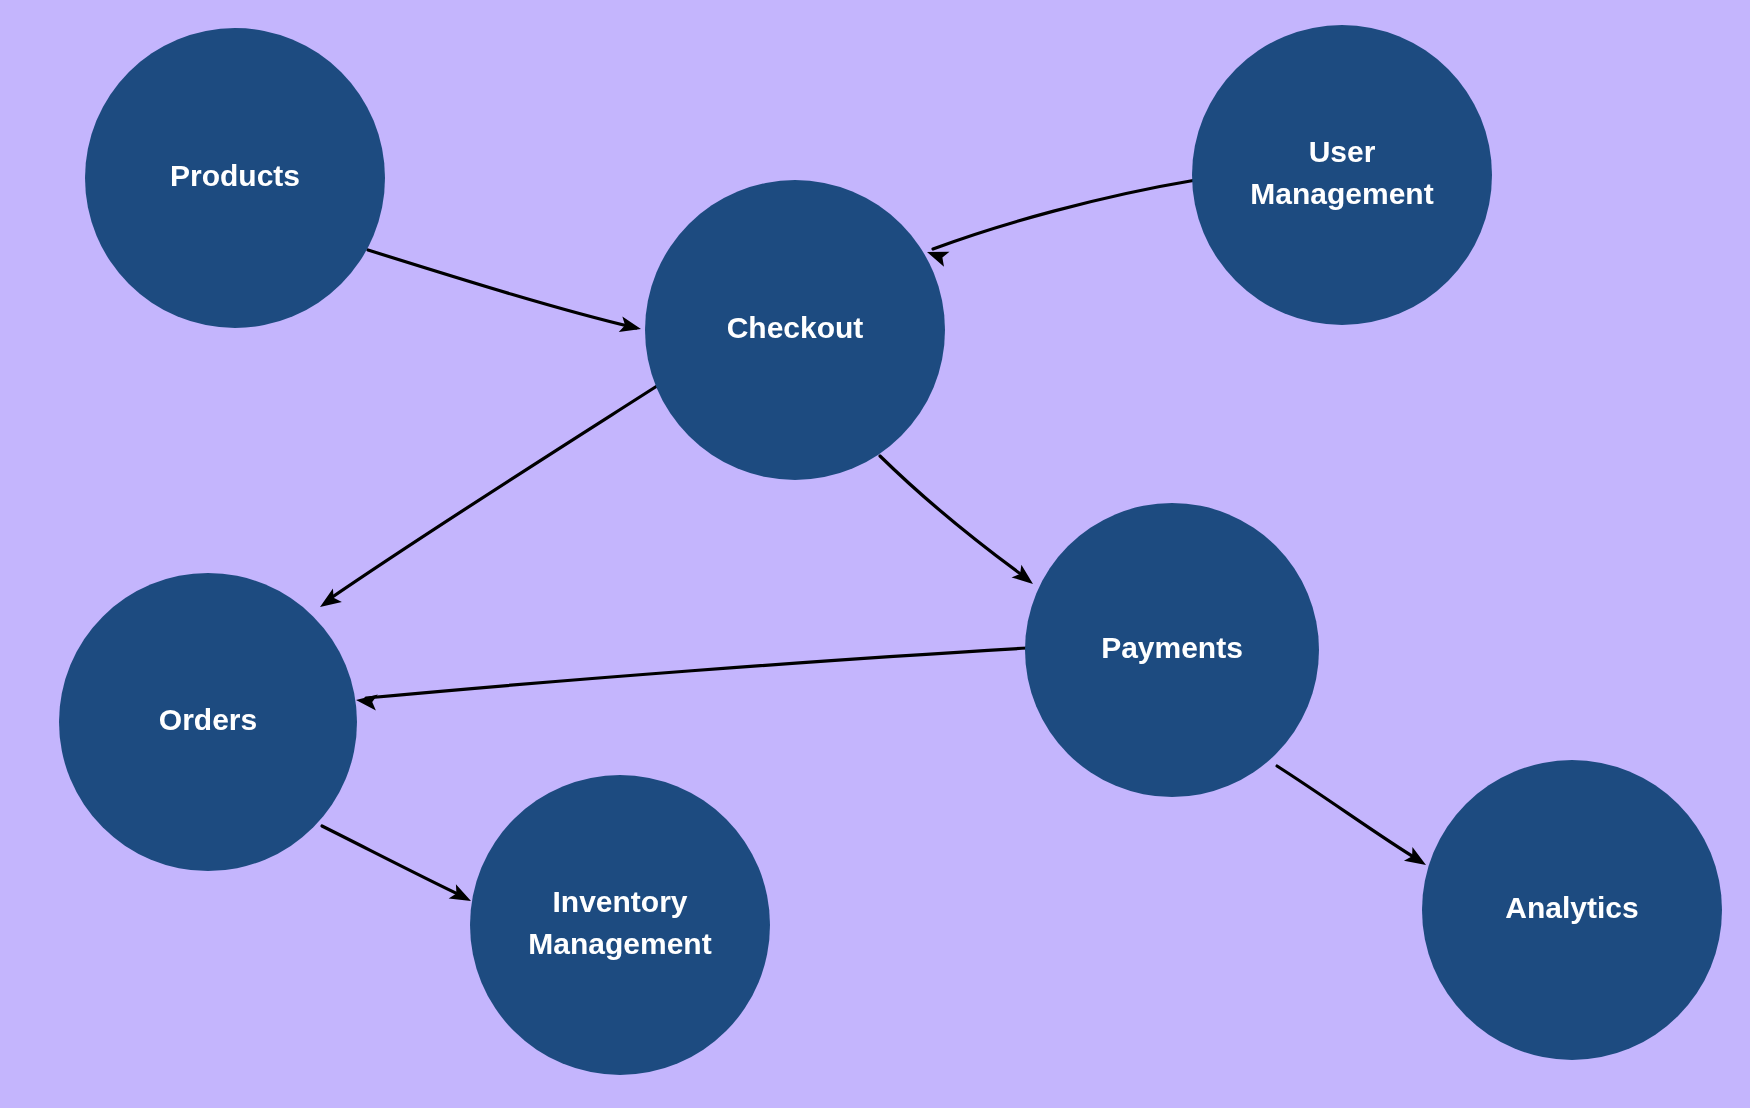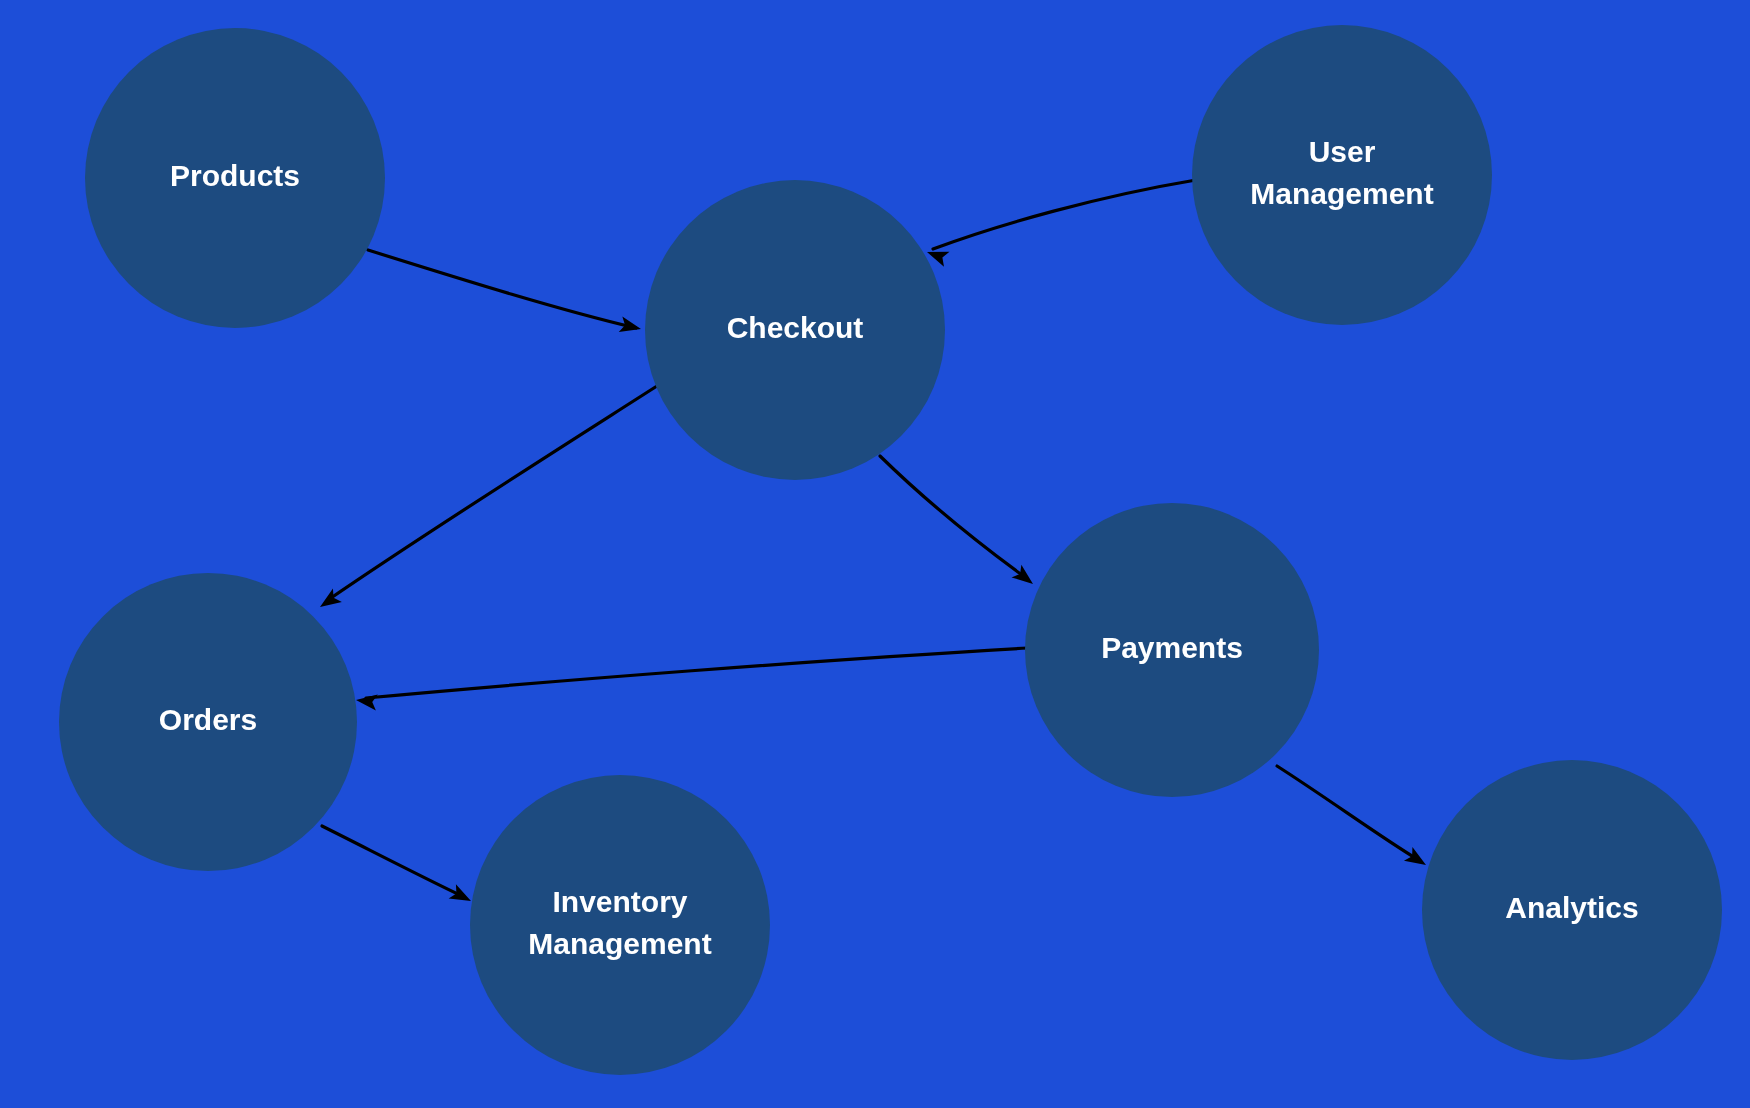--- a/index.html
+++ b/index.html
@@ -11,21 +11,21 @@
   body {
     width: 1750px;
     height: 1108px;
     overflow: hidden;
     font-family: "Liberation Sans", sans-serif;
   }
   #diagram-root {
     position: relative;
     width: 1750px;
     height: 1108px;
-    background: #1d4ed8;
+    background: #c4b5fd;
   }
   #graph-svg {
     position: absolute;
     top: 0;
     left: 0;
     width: 1750px;
     height: 1108px;
     display: block;
   }
   .node-circle {

